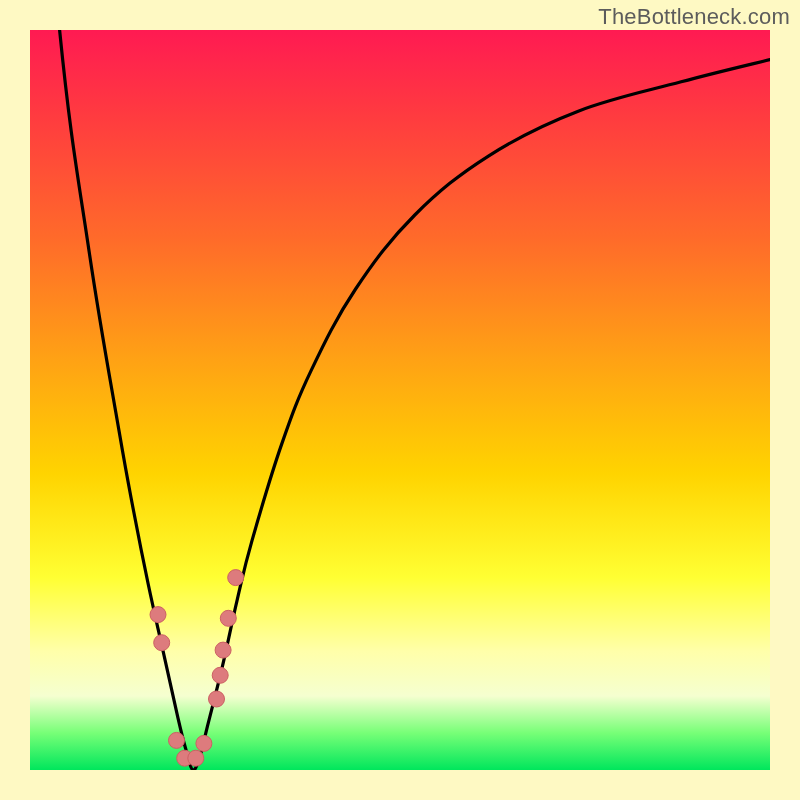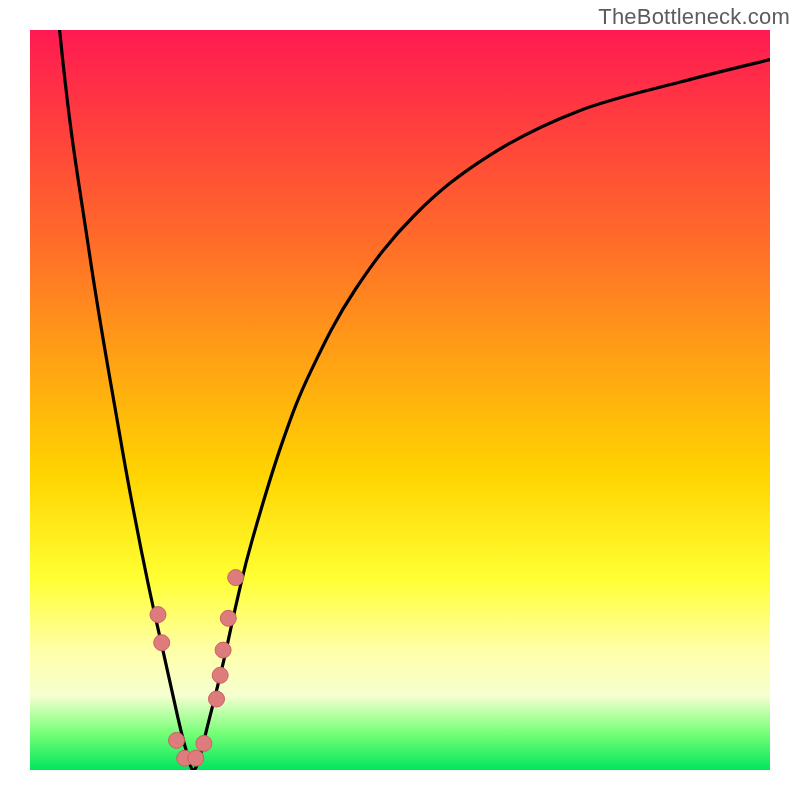--- a/index.html
+++ b/index.html
@@ -8,21 +8,21 @@
     width: 800px;
     height: 800px;
     overflow: hidden;
     background: #000;
     font-family: Arial, Helvetica, sans-serif;
   }
   .frame {
     position: relative;
     width: 800px;
     height: 800px;
-    background: #ffffff;
+    background: #fef9c3;
   }
   .plot {
     position: absolute;
     left: 30px;
     top: 30px;
     width: 740px;
     height: 740px;
     background: linear-gradient(to bottom,
       #ff1a52 0%,
       #ff3c3f 12%,

